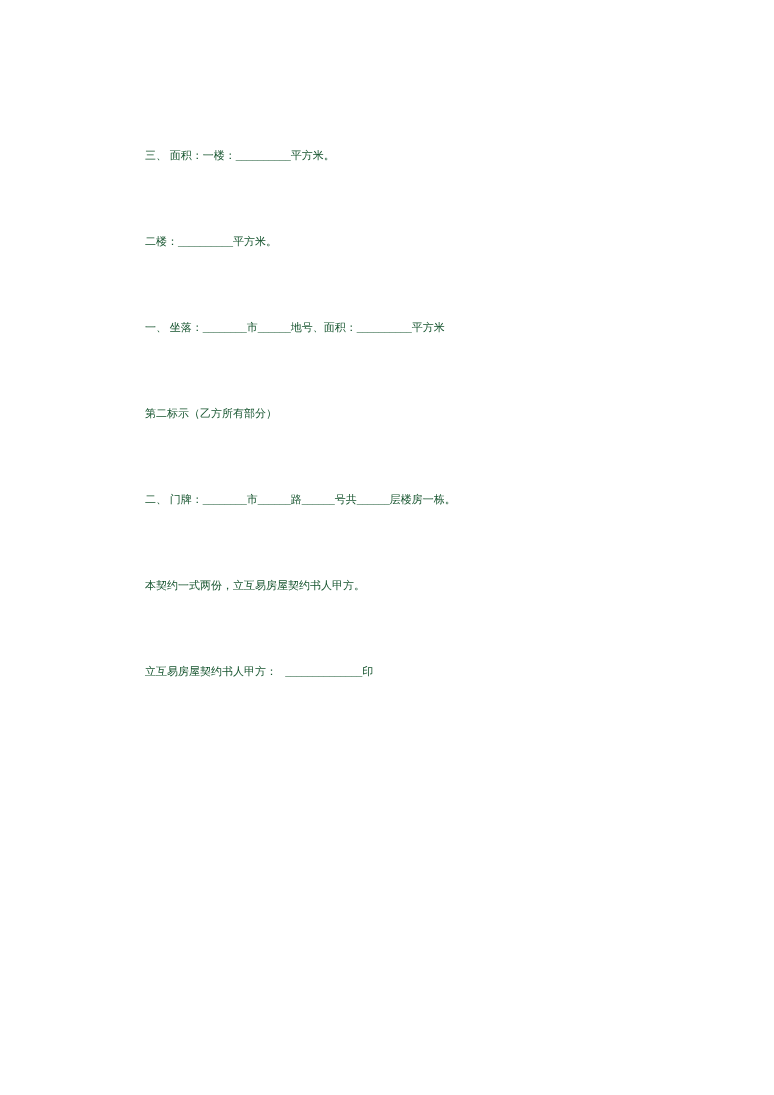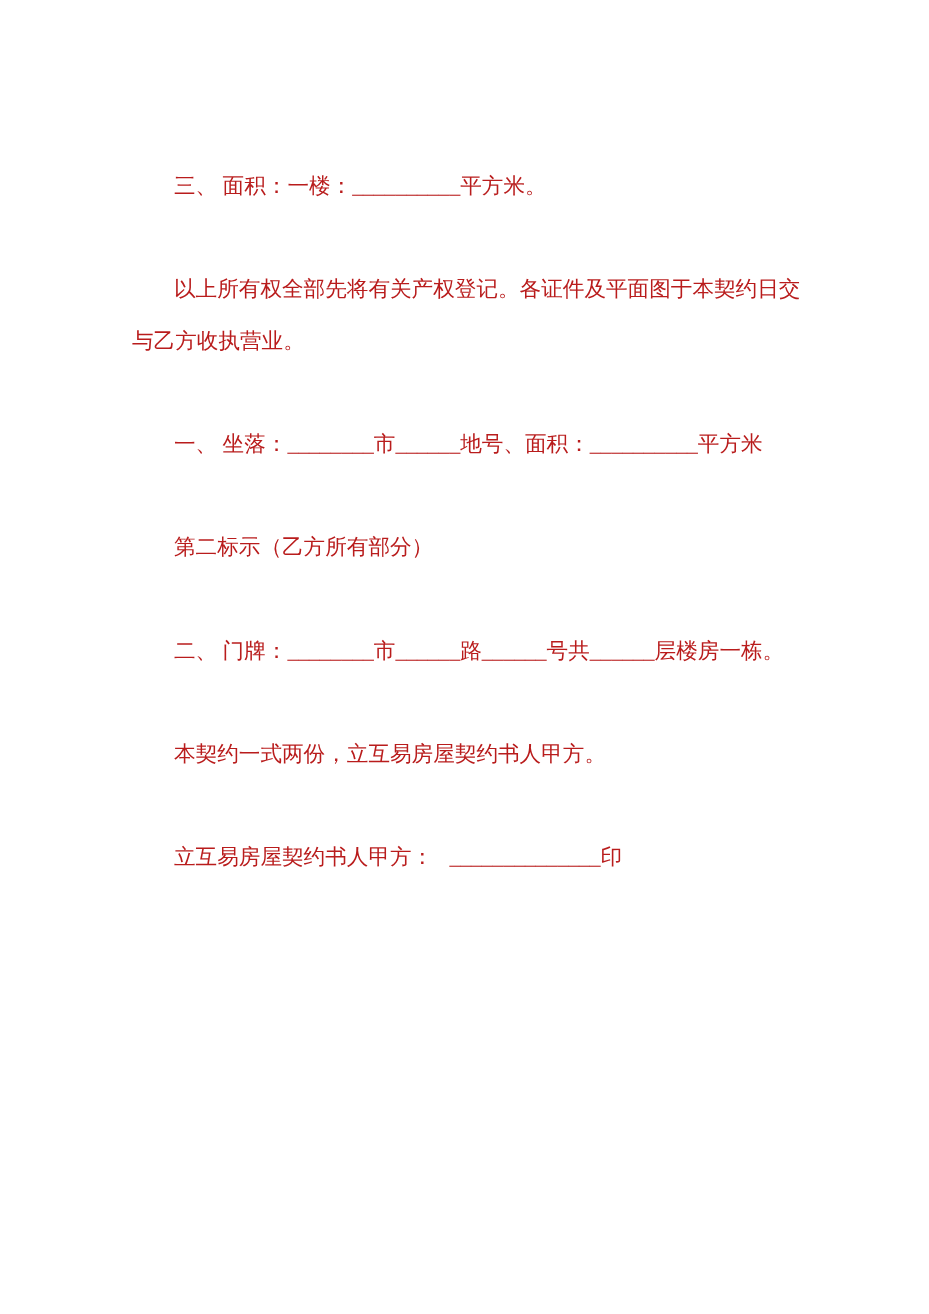--- a/index.html
+++ b/index.html
@@ -15,34 +15,34 @@
     overflow: hidden;
     font-family: "Liberation Serif", "DejaVu Serif", serif;
   }
   .content {
     box-sizing: border-box;
     padding: 134px 106px 0 110px;
     width: 774px;
   }
   .line {
     margin: 0 0 43px 0;
-    font-size: 18px;
+    font-size: 11px;
     line-height: 43px;
-    color: #b91c1c;
+    color: #14532d;
     text-indent: 35px;
     white-space: pre-wrap;
     word-break: break-all;
   }
 </style>
 </head>
 <body>
 
 <div class="page">
   <div class="content">
     <p class="line">三、 面积：一楼：__________平方米。</p>
-    <p class="line">以上所有权全部先将有关产权登记。各证件及平面图于本契约日交与乙方收执营业。</p>
+    <p class="line">二楼：__________平方米。</p>
     <p class="line">一、 坐落：________市______地号、面积：__________平方米</p>
     <p class="line">第二标示（乙方所有部分）</p>
     <p class="line">二、 门牌：________市______路______号共______层楼房一栋。</p>
     <p class="line">本契约一式两份，立互易房屋契约书人甲方。</p>
     <p class="line">立互易房屋契约书人甲方：   ______________印</p>
   </div>
 </div>
 
 </body></html>

